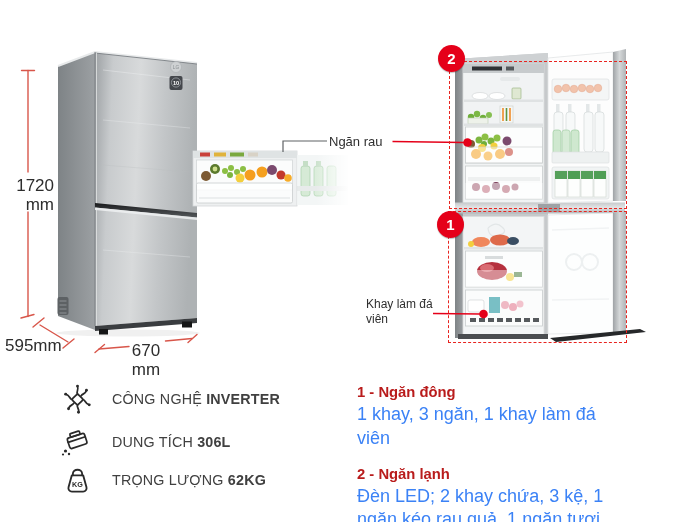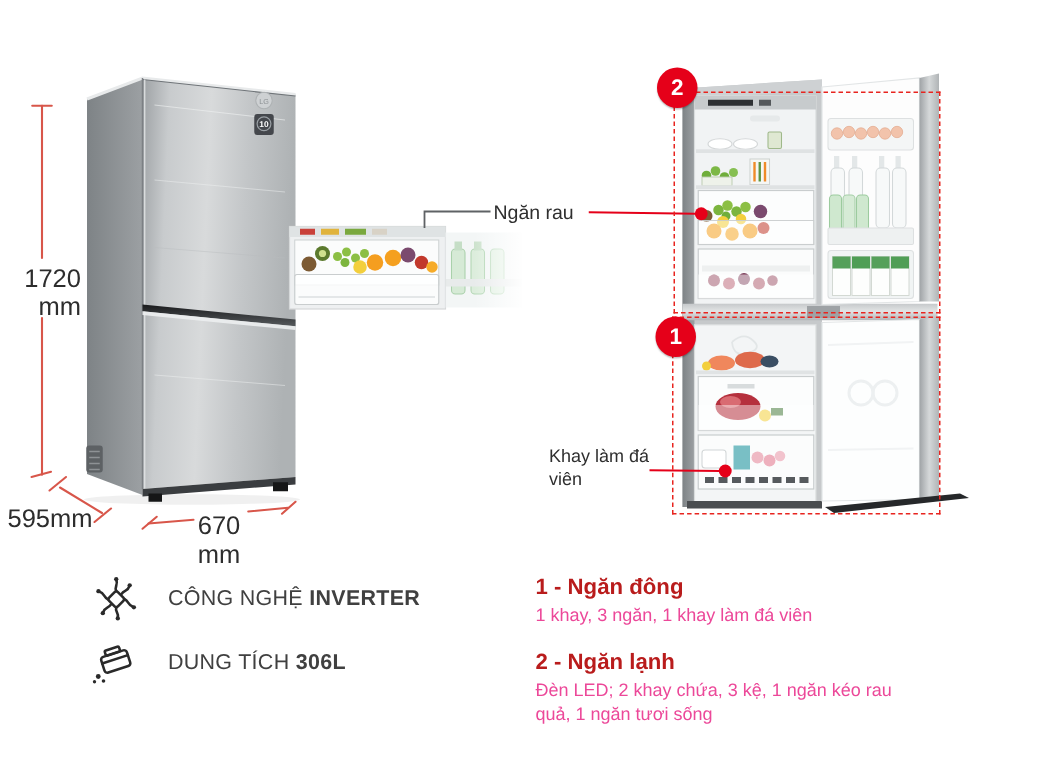--- a/index.html
+++ b/index.html
@@ -29,21 +29,21 @@
   .feature{position:absolute;left:60px;display:flex;align-items:center;}
   .feature .ic{width:34px;display:flex;justify-content:center;}
   .feature .tx{margin-left:18px;font-size:14.3px;color:#404040;letter-spacing:.2px;}
   .feature .tx .b{font-weight:bold;}
   .feature.f1{top:381px;height:36px;}
   .feature.f2{top:424px;height:36px;}
   .feature.f3{top:461px;height:38px;}
   
   .specs{position:absolute;left:357px;top:384px;width:252px;}
   .spec-title{color:#b91c1c;font-weight:bold;font-size:14.8px;margin:0 0 3px 0;}
-  .spec-desc{font-size:12px;color:#ec4899;line-height:1.32;margin:0 0 15px 0;}
+  .spec-desc{font-size:18px;color:#3b82f6;line-height:1.32;margin:0 0 15px 0;}
 </style>
 </head>
 <body>
 
 <div class="canvas">
 
   <svg class="art" width="696" height="522" viewBox="0 0 696 522">
     <defs>
       <linearGradient id="gFront" x1="0" y1="0" x2="1" y2="0.12">
         <stop offset="0" stop-color="#9da1a4"></stop>
@@ -359,20 +359,30 @@
         <g fill="#2a2a2a" stroke="none">
           <circle cx="5.5" cy="23.5" r="1.6"></circle>
             <circle cx="9" cy="26.5" r="1.2"></circle>
           <circle cx="3" cy="27" r="1.1"></circle>
         </g>
       </svg>
     </span>
     <span class="tx"><span>DUNG TÍCH</span> <span class="b">306L</span></span>
   </div>
 
+  <div class="feature f3">
+    <span class="ic">
+      <svg width="31" height="33" viewBox="0 0 30 32" fill="none" stroke="#2a2a2a" stroke-width="1.8" stroke-linecap="round" stroke-linejoin="round">
+        <path d="M10.5 11 V9.5 C10.5 4.2 19.5 4.2 19.5 9.5 V11"></path>
+        <path d="M9.5 11 h11 l3.2 11.5 a3.4 3.4 0 0 1 -3.3 4.3 H9.6 a3.4 3.4 0 0 1 -3.3 -4.3 Z"></path>
+        <text x="15" y="22" text-anchor="middle" font-size="7" font-weight="bold" fill="#2a2a2a" stroke="none" font-family="Liberation Sans, sans-serif">KG</text>
+      </svg>
+    </span>
+    <span class="tx"><span>TRỌNG LƯỢNG</span> <span class="b">62KG</span></span>
+  </div>
 
   <div class="specs">
     <div>
       <p class="spec-title">1 - Ngăn đông</p>
       <p class="spec-desc">1 khay, 3 ngăn, 1 khay làm đá viên</p>
     </div>
     <div>
       <p class="spec-title">2 - Ngăn lạnh</p>
       <p class="spec-desc">Đèn LED; 2 khay chứa, 3 kệ, 1 ngăn kéo rau quả, 1 ngăn tươi sống</p>
     </div>

